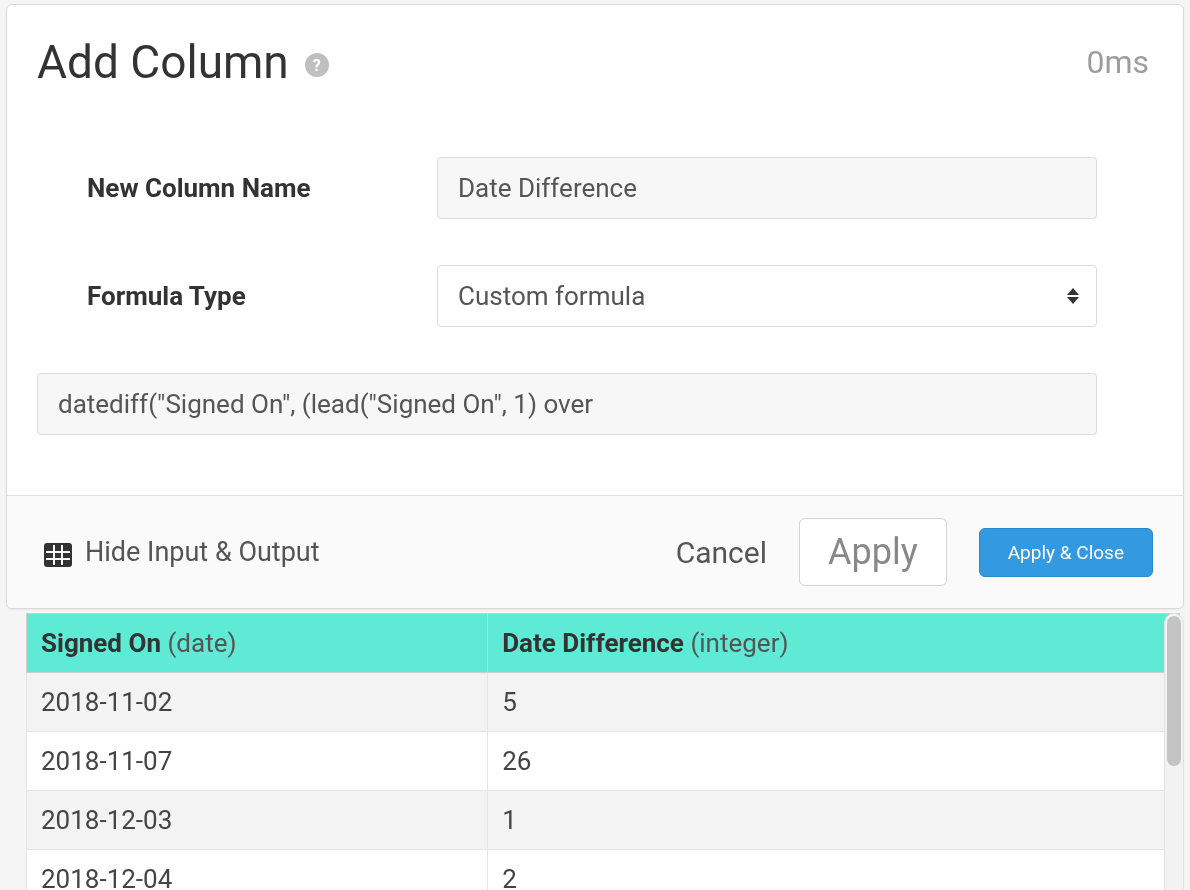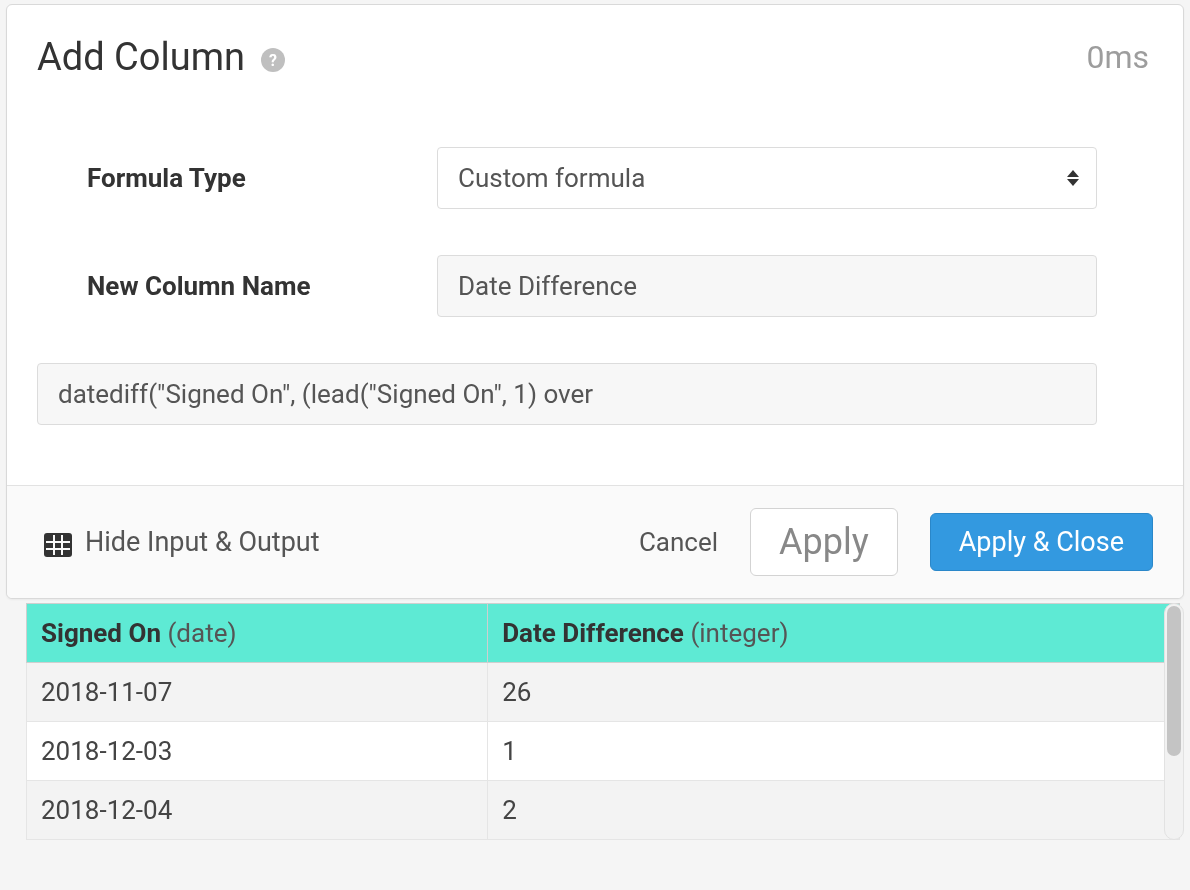--- a/index.html
+++ b/index.html
@@ -24,21 +24,21 @@
     align-items: center;
     justify-content: space-between;
     padding: 30px 34px 8px 30px;
   }
   .title-row {
     display: flex;
     align-items: center;
     gap: 16px;
   }
   .panel-title {
-    font-size: 38px;
+    font-size: 46px;
     font-weight: 400;
     color: #333;
   }
   .help-icon {
     width: 24px;
     height: 24px;
     border-radius: 50%;
     background: #bfbfbf;
     color: #fff;
     font-size: 16px;
@@ -142,42 +142,42 @@
     display: inline-block;
   }
   .footer-right {
     display: flex;
     align-items: center;
     gap: 32px;
   }
   .btn-link {
     background: none;
     border: none;
-    font-size: 26px;
+    font-size: 30px;
     color: #555;
     cursor: pointer;
     font-family: inherit;
   }
   .btn-outline {
     background: #fff;
     border: 1px solid #d3d3d3;
     border-radius: 6px;
     padding: 12px 28px;
     font-size: 36px;
     color: #888;
     cursor: pointer;
     font-family: inherit;
   }
   .btn-primary {
     background: #3399e0;
     border: 1px solid #2a87c9;
     color: #fff;
     border-radius: 6px;
     padding: 12px 28px;
-    font-size: 27px;
+    font-size: 19px;
     cursor: pointer;
     font-family: inherit;
   }
 
   .table-area {
     margin: 4px 10px 0 26px;
     position: relative;
   }
   .data-table {
     width: 100%;
@@ -229,37 +229,37 @@
 <div class="panel">
   <div class="panel-header">
     <div class="title-row">
       <h1 class="panel-title">Add Column</h1>
       <span class="help-icon">?</span>
     </div>
     <div class="timing">0ms</div>
   </div>
 
   <div class="form-body">
+    <div class="form-row">
+      <label class="form-label">New Column Name</label>
+      <div class="form-control-wrap">
+        <input class="text-input" type="text" value="Date Difference" style="">
+      </div>
+    </div>
+
     <div class="form-row">
       <label class="form-label">Formula Type</label>
       <div class="form-control-wrap">
         <div class="select-wrap">
           <input class="select-input" type="text" readonly="" value="Custom formula" style="">
           <span class="select-caret">
             <span class="caret-up"></span>
             <span class="caret-down"></span>
           </span>
         </div>
-      </div>
-    </div>
-
-    <div class="form-row">
-      <label class="form-label">New Column Name</label>
-      <div class="form-control-wrap">
-        <input class="text-input" type="text" value="Date Difference" style="">
       </div>
     </div>
 
     <div class="form-row">
       <div class="form-control-wrap">
         <input class="text-input" type="text" value="datediff(&quot;Signed On&quot;, (lead(&quot;Signed On&quot;, 1) over " style="">
       </div>
     </div>
   </div>
 
@@ -293,20 +293,24 @@
           <span class="col-type"> (<span>date</span>)</span>
         </th>
         <th>
           <span class="col-name">Date Difference</span>
           <span class="col-type"> (<span>integer</span>)</span>
         </th>
       </tr>
     </thead>
     <tbody>
       <tr>
+        <td>2018-11-02</td>
+        <td>5</td>
+      </tr>
+      <tr>
         <td>2018-11-07</td>
         <td>26</td>
       </tr>
       <tr>
         <td>2018-12-03</td>
         <td>1</td>
       </tr>
       <tr>
         <td>2018-12-04</td>
         <td>2</td>

